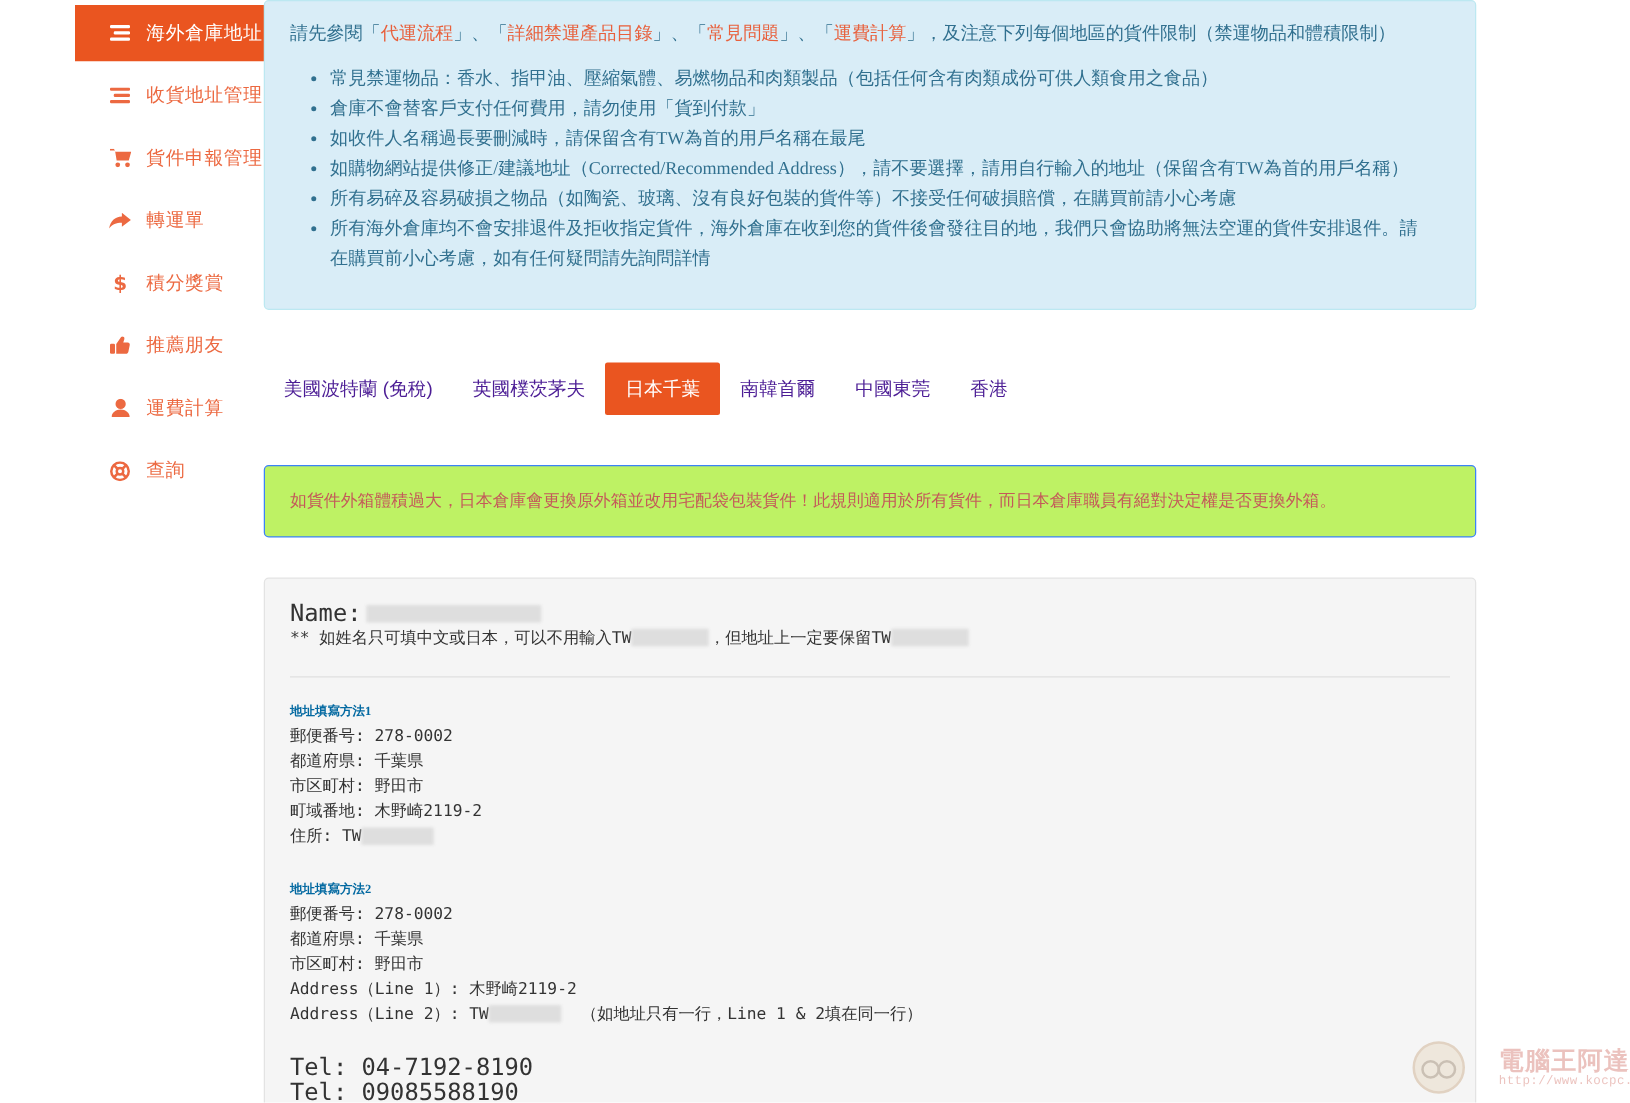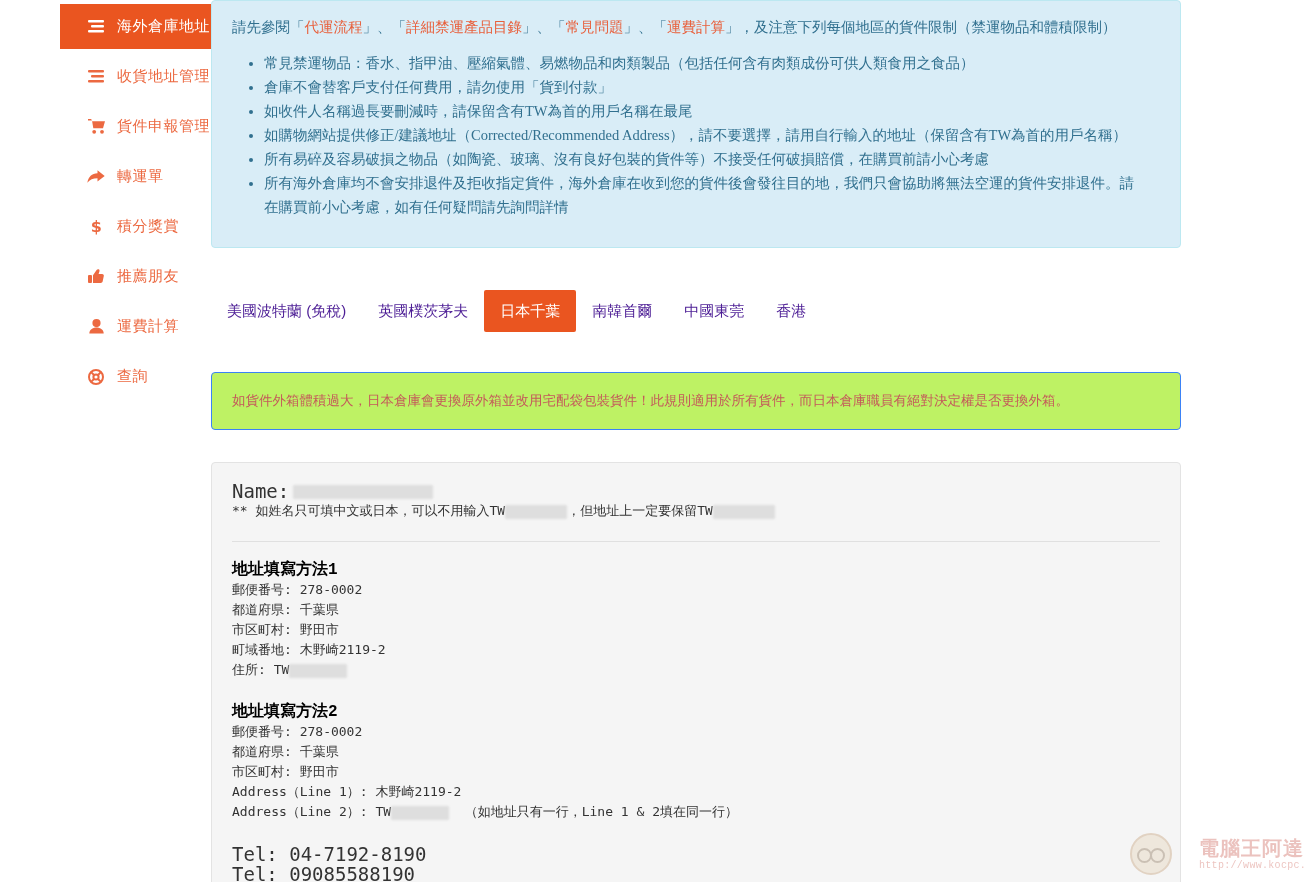--- a/index.html
+++ b/index.html
@@ -147,23 +147,23 @@
   .r-addr { width: 58px;  }
   .r-line2{ width: 58px;  }
   hr.sep {
     border: 0;
     border-top: 1px solid #e0e0e0;
     margin: 20px 0 18px 0;
   }
   .blk { margin-bottom: 2px; }
   .blk-title {
     font-weight: bold;
-    font-size: 16px;
-    color: #000000;
-    font-family: Liberation Mono, monospace;
+    font-size: 10px;
+    color: #0369a1;
+    font-family: Liberation Serif, serif;
     line-height: 20px;
   }
   .gap { height: 20px; }
 
   
   .watermark {
     position: absolute;
     right: 10px; bottom: 6px;
     width: 164px; height: 44px;
     opacity: .30;

